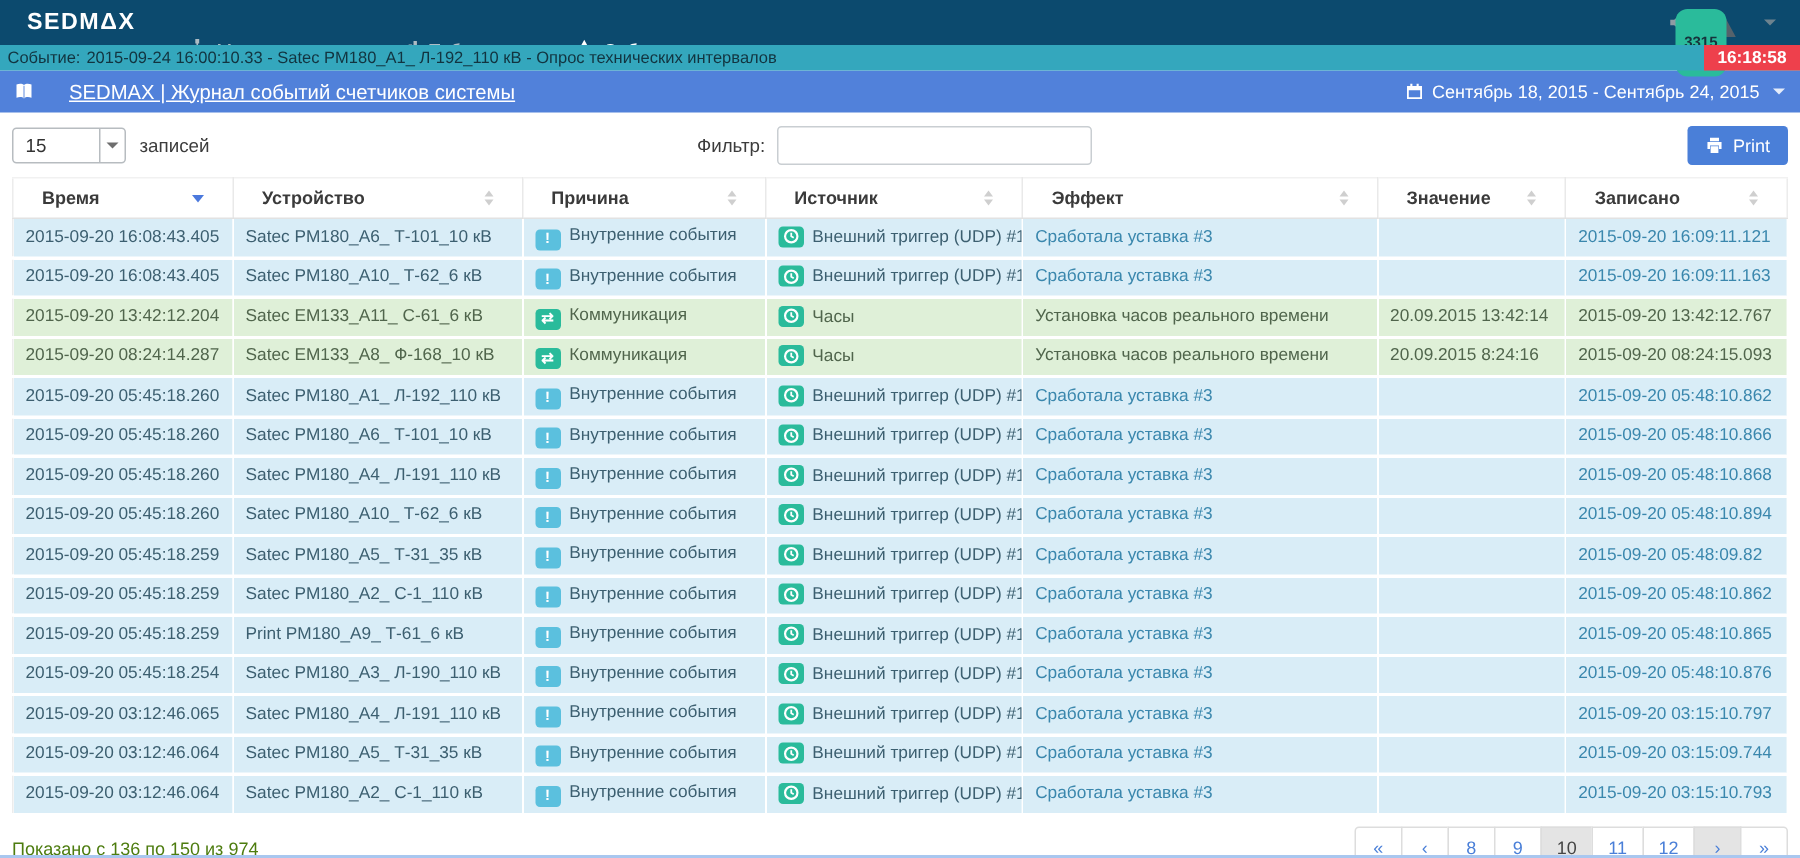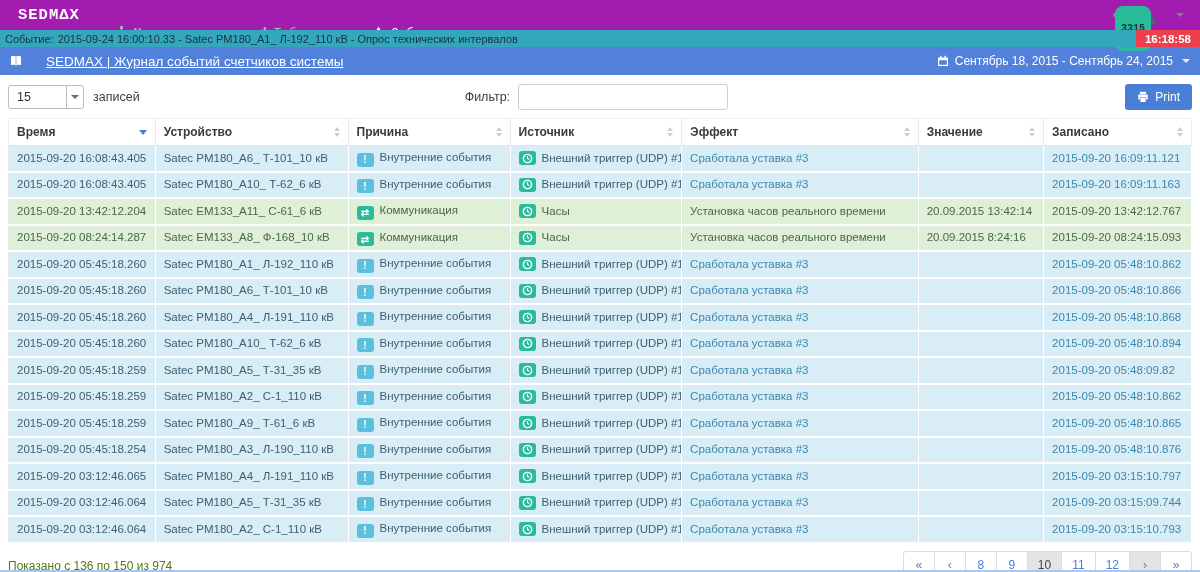--- a/index.html
+++ b/index.html
@@ -1,21 +1,21 @@
 <!DOCTYPE html>
 <html><head>
 <meta charset="utf-8">
 <style>
   * { box-sizing: border-box; margin: 0; padding: 0; }
   html,body { width:1200px; height:572px; overflow:hidden; }
   body { font-family:"Liberation Sans", sans-serif; background:#fff; position:relative; }
   a { text-decoration:none; cursor:pointer; }
 
   
-  .navbar { height:30px; background:#a21caf; display:flex; align-items:stretch; color:#aebcc4;font-family:Liberation Mono, monospace; }
+  .navbar { height:30px; background:#0c4a6e; display:flex; align-items:stretch; color:#aebcc4; }
   .logo { color:#fff; font-weight:bold; font-size:15.5px; letter-spacing:1px; padding:0 20px 0 18px; display:flex; align-items:center; }
   .nav-items { display:flex; align-items:stretch;margin-top:34px; }
   .nav-item { display:flex; align-items:center; gap:6px; padding:0 14px; font-size:12.5px; border-left:1px solid rgba(255,255,255,0.04); }
   .nav-item svg { flex:none; }
   .nav-item.active { background:#2abb9b; color:#fff; }
   .caret { display:inline-block; width:0; height:0; border-top:4px solid currentColor; border-left:4px solid transparent; border-right:4px solid transparent; margin-left:3px; opacity:.85; }
   .navbar-right { margin-left:auto; display:flex; align-items:center; gap:14px; padding:0 16px; }
   .volume-wrap { color:#8e9ba3; display:flex; align-items:center; }
   .alert-wrap { position:relative; display:flex; align-items:flex-end; padding-top:4px; }
   .alert-wrap svg { color:#55626b; }
@@ -41,21 +41,21 @@
   .fs-caret { width:17px; border-left:1px solid #b7bcc0; display:flex; align-items:center; justify-content:center; color:#555; }
   .fs-caret .caret { margin-left:0; border-top-width:4px; }
   .lbl { font-size:12.5px; color:#3c3c3c; }
   .group-filter { display:flex; align-items:center; gap:8px; margin-left:325px; }
   .filter-input { width:210px; height:26px; border:1px solid #c9ced2; border-radius:3px; font-size:12px; padding:0 8px; color:#333; font-family:inherit; }
   .print-btn { margin-left:auto; height:26px; background:#4a7fd8; color:#fff; border:none; border-radius:3px; font-size:12px; font-family:inherit; display:flex; align-items:center; gap:6px; padding:0 12px; cursor:pointer; }
 
   
   .tbl-wrap { padding:0 8px; }
   table { width:100%; border-collapse:collapse; table-layout:fixed; border-left:1px solid #ececec; border-right:1px solid #ececec; }
-  thead th { background:#fff; border-top:1px solid #f1f1f1; border-bottom:1px solid #e2e2e2; border-right:1px solid #e9e9e9; padding:6px 8px; height:14px; }
+  thead th { background:#fff; border-top:1px solid #f1f1f1; border-bottom:1px solid #e2e2e2; border-right:1px solid #e9e9e9; padding:6px 19px; height:14px; }
   thead th:last-child { border-right:none; }
   .th-inner { display:flex; align-items:center; font-size:12px; font-weight:bold; color:#3a3a3a; }
   .sort { margin-left:auto; display:flex; flex-direction:column; gap:2px; align-items:center; }
   .tri-up { width:0; height:0; border-bottom:4px solid #cfcfcf; border-left:3.5px solid transparent; border-right:3.5px solid transparent; }
   .tri-down { width:0; height:0; border-top:4px solid #cfcfcf; border-left:3.5px solid transparent; border-right:3.5px solid transparent; }
   .sort-active .tri-down { border-top:5px solid #4b79dd; border-left:4px solid transparent; border-right:4px solid transparent; }
   tbody td { font-size:11.5px; padding:4px 8px; line-height:15px; white-space:nowrap; overflow:hidden; border-right:1px solid rgba(255,255,255,.85); border-bottom:2px solid #fff; }
   .row-info  { background:#d9edf7; color:#3c5f70; }
   .row-info .c-effect, .row-info .c-recorded { color:#3a87ad; }
   .row-success { background:#dff0d8; color:#50654c; }
@@ -380,21 +380,21 @@
                 <circle cx="6" cy="6" r="4.5" fill="none" stroke="#fff" stroke-width="1.6"></circle>
                 <path d="M6 3.4V6l1.8 1.1" stroke="#fff" stroke-width="1.3" fill="none"></path>
               </svg>
             </span><span>Внешний триггер (UDP) #1</span></td>
     <td class="c-effect">Сработала уставка #3</td>
     <td class="c-value"></td>
     <td class="c-recorded">2015-09-20 05:48:10.862</td>
   </tr>
         <tr class="row-info">
     <td class="c-time">2015-09-20 05:45:18.259</td>
-    <td class="c-device">Satec PM180_A9_ Т-61_6 кВ</td>
+    <td class="c-device">Print PM180_A9_ Т-61_6 кВ</td>
     <td class="c-reason"><span class="badge-ic ic-blue">!</span><span>Внутренние события</span></td>
     <td class="c-source"><span class="badge-ic ic-teal" hidden="">
               <svg width="11" height="11" viewBox="0 0 12 12">
                 <circle cx="6" cy="6" r="4.5" fill="none" stroke="#fff" stroke-width="1.6"></circle>
                 <path d="M6 3.4V6l1.8 1.1" stroke="#fff" stroke-width="1.3" fill="none"></path>
               </svg>
             </span><span>Внешний триггер (UDP) #1</span></td>
     <td class="c-effect">Сработала уставка #3</td>
     <td class="c-value"></td>
     <td class="c-recorded">2015-09-20 05:48:10.865</td>

